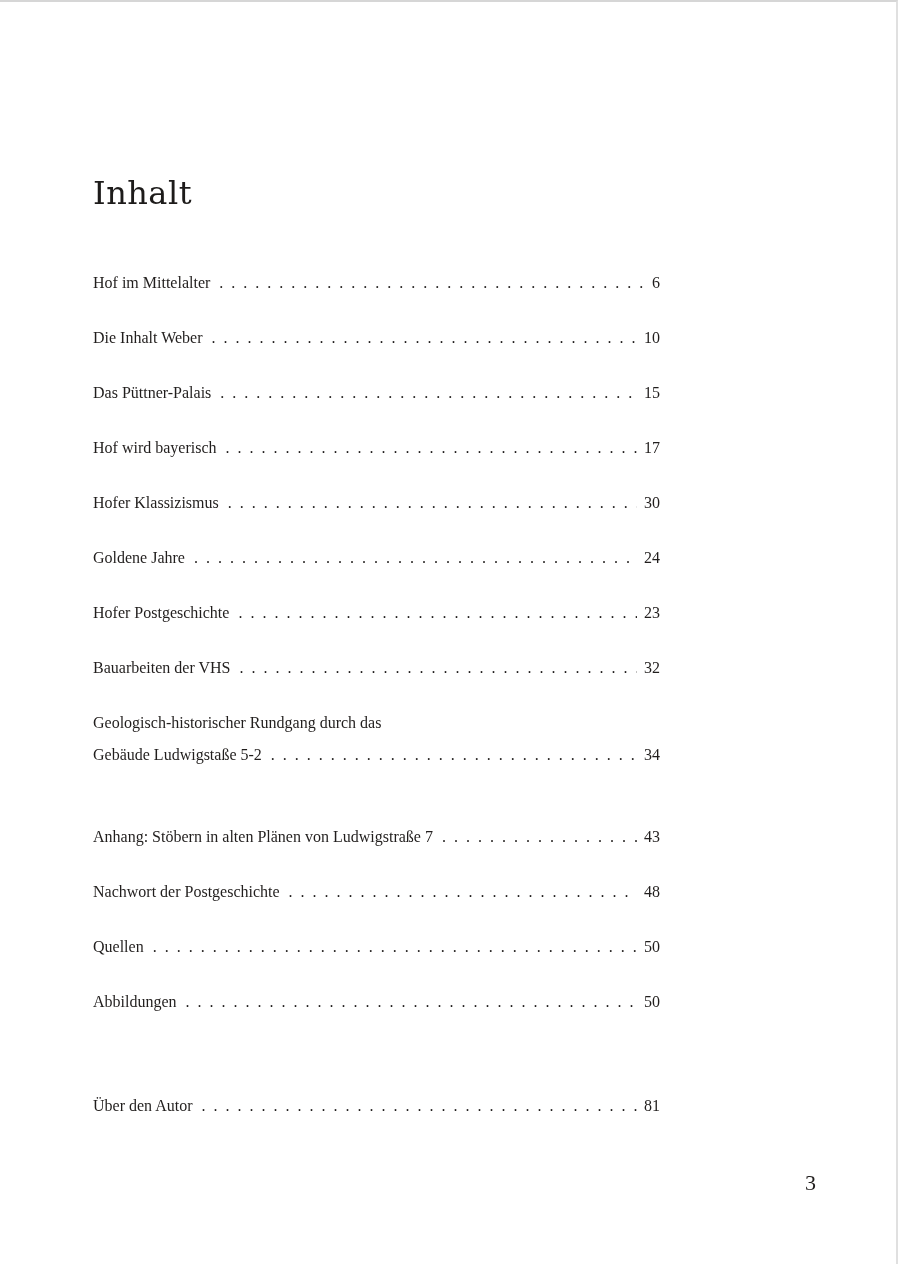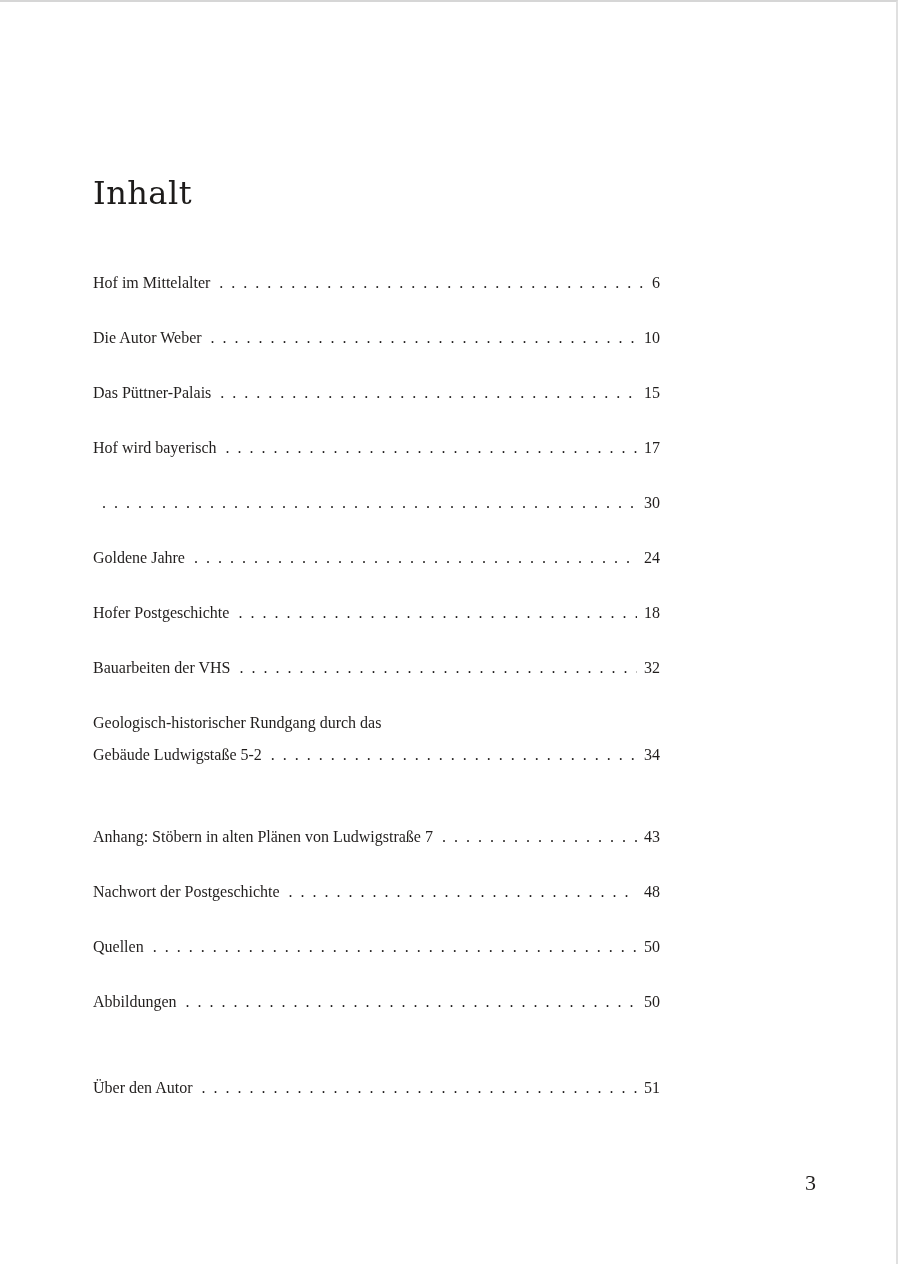--- a/index.html
+++ b/index.html
@@ -55,21 +55,21 @@
   }
   .entry-page {
     flex: 0 0 auto;
     white-space: nowrap;
   }
   .wrap-line {
     display: block;
   }
   .group { margin: 0; }
   #group-appendix { margin-top: 50px; }
-  #group-author   { margin-top: 54px; }
+  #group-author   { margin-top: 72px; }
   .folio {
     position: absolute;
     top: 1168px;
     right: 80px;
     font-size: 22px;
     line-height: 26px;
     color: #211e1d;
   }
 </style>
 </head>
@@ -82,52 +82,53 @@
 
     <div class="group" id="group-main">
 
       <div class="entry entry-row">
         <span class="entry-title">Hof im Mittelalter</span>
         <span class="leader">......................................................................</span>
         <span class="entry-page">6</span>
       </div>
 
       <div class="entry entry-row">
-        <span class="entry-title">Die Autor Weber</span>
+        <span class="entry-title">Die Inhalt Weber</span>
         <span class="leader">......................................................................</span>
         <span class="entry-page">10</span>
       </div>
 
       <div class="entry entry-row">
         <span class="entry-title">Das Püttner-Palais</span>
         <span class="leader">......................................................................</span>
         <span class="entry-page">15</span>
       </div>
 
       <div class="entry entry-row">
         <span class="entry-title">Hof wird bayerisch</span>
         <span class="leader">......................................................................</span>
         <span class="entry-page">17</span>
       </div>
 
       <div class="entry entry-row">
+        <span class="entry-title">Hofer Klassizismus</span>
         <span class="leader">......................................................................</span>
         <span class="entry-page">30</span>
       </div>
 
       <div class="entry entry-row">
         <span class="entry-title">Goldene Jahre</span>
         <span class="leader">......................................................................</span>
         <span class="entry-page">24</span>
       </div>
 
       <div class="entry entry-row">
         <span class="entry-title">Hofer Postgeschichte</span>
         <span class="leader">......................................................................</span>
-        <span class="entry-page">18</span>
+        <span class="entry-page">23</span>
       </div>
 
       <div class="entry entry-row">
         <span class="entry-title">Bauarbeiten der VHS</span>
         <span class="leader">......................................................................</span>
         <span class="entry-page">32</span>
       </div>
 
       <div class="entry">
         <span class="wrap-line entry-title">Geologisch-historischer Rundgang durch das</span>
@@ -166,21 +167,21 @@
         <span class="entry-page">50</span>
       </div>
 
     </div>
 
     <div class="group" id="group-author">
 
       <div class="entry entry-row">
         <span class="entry-title">Über den Autor</span>
         <span class="leader">......................................................................</span>
-        <span class="entry-page">51</span>
+        <span class="entry-page">81</span>
       </div>
 
     </div>
 
   </div>
 
   <div class="folio">3</div>
 </div>
 
 </body></html>

